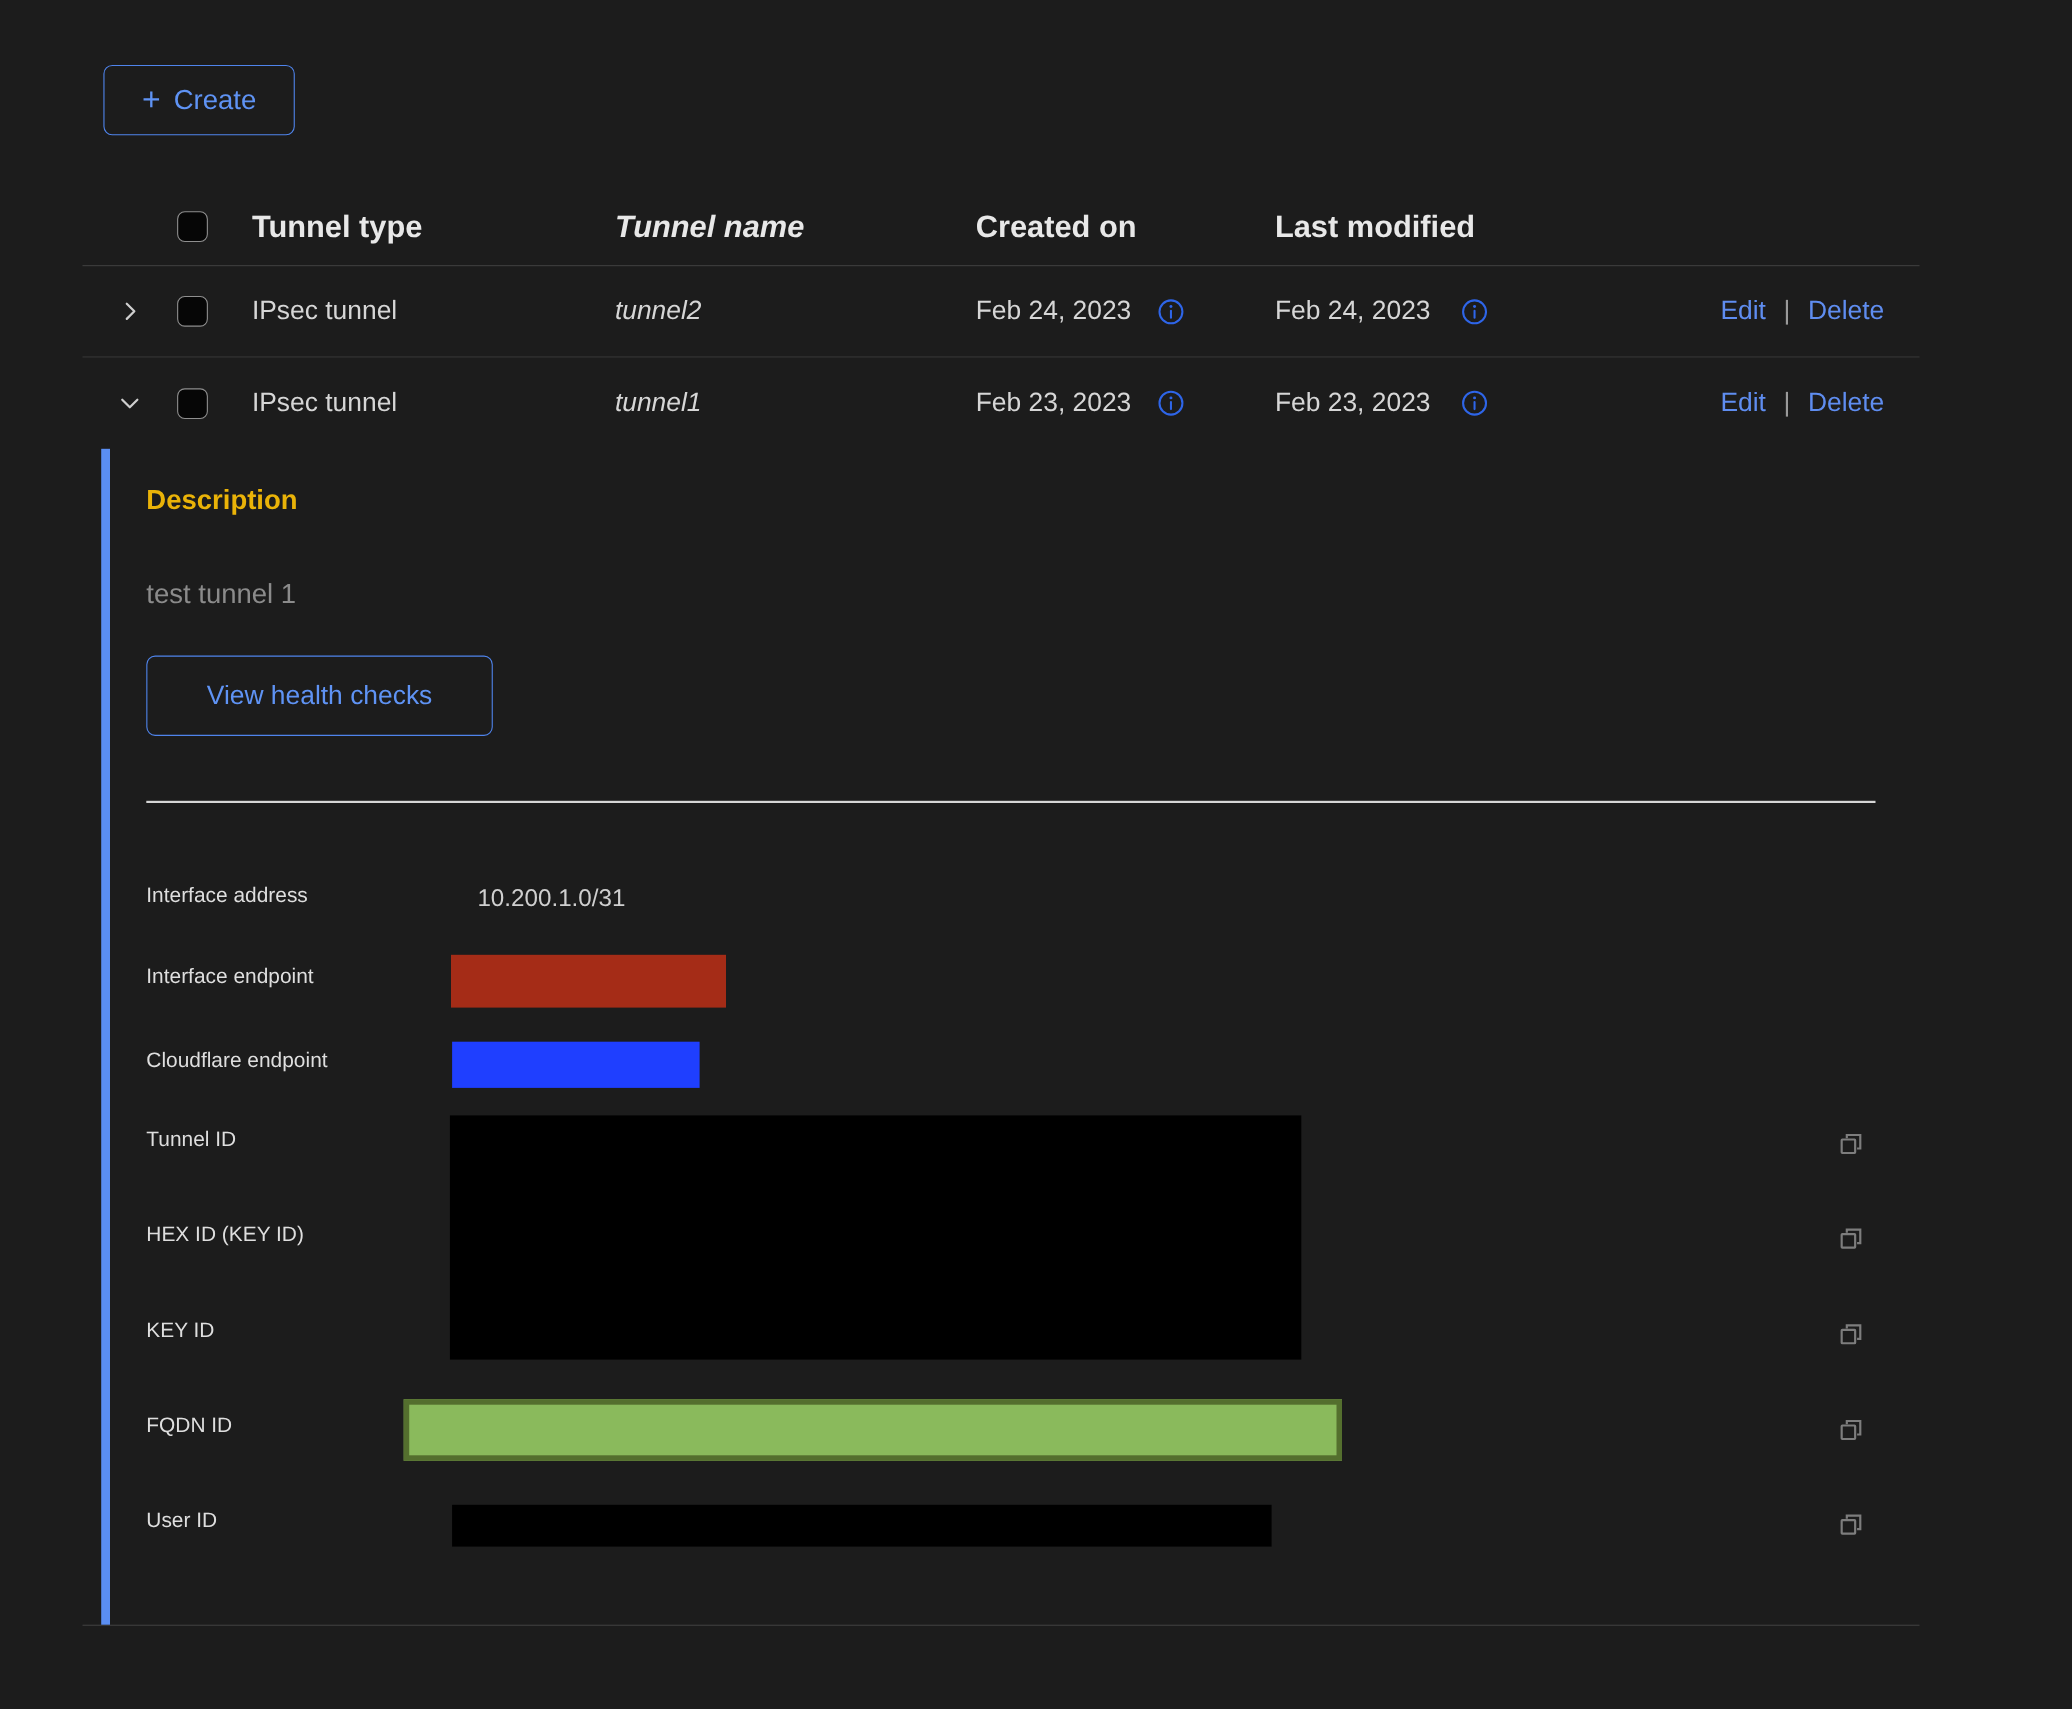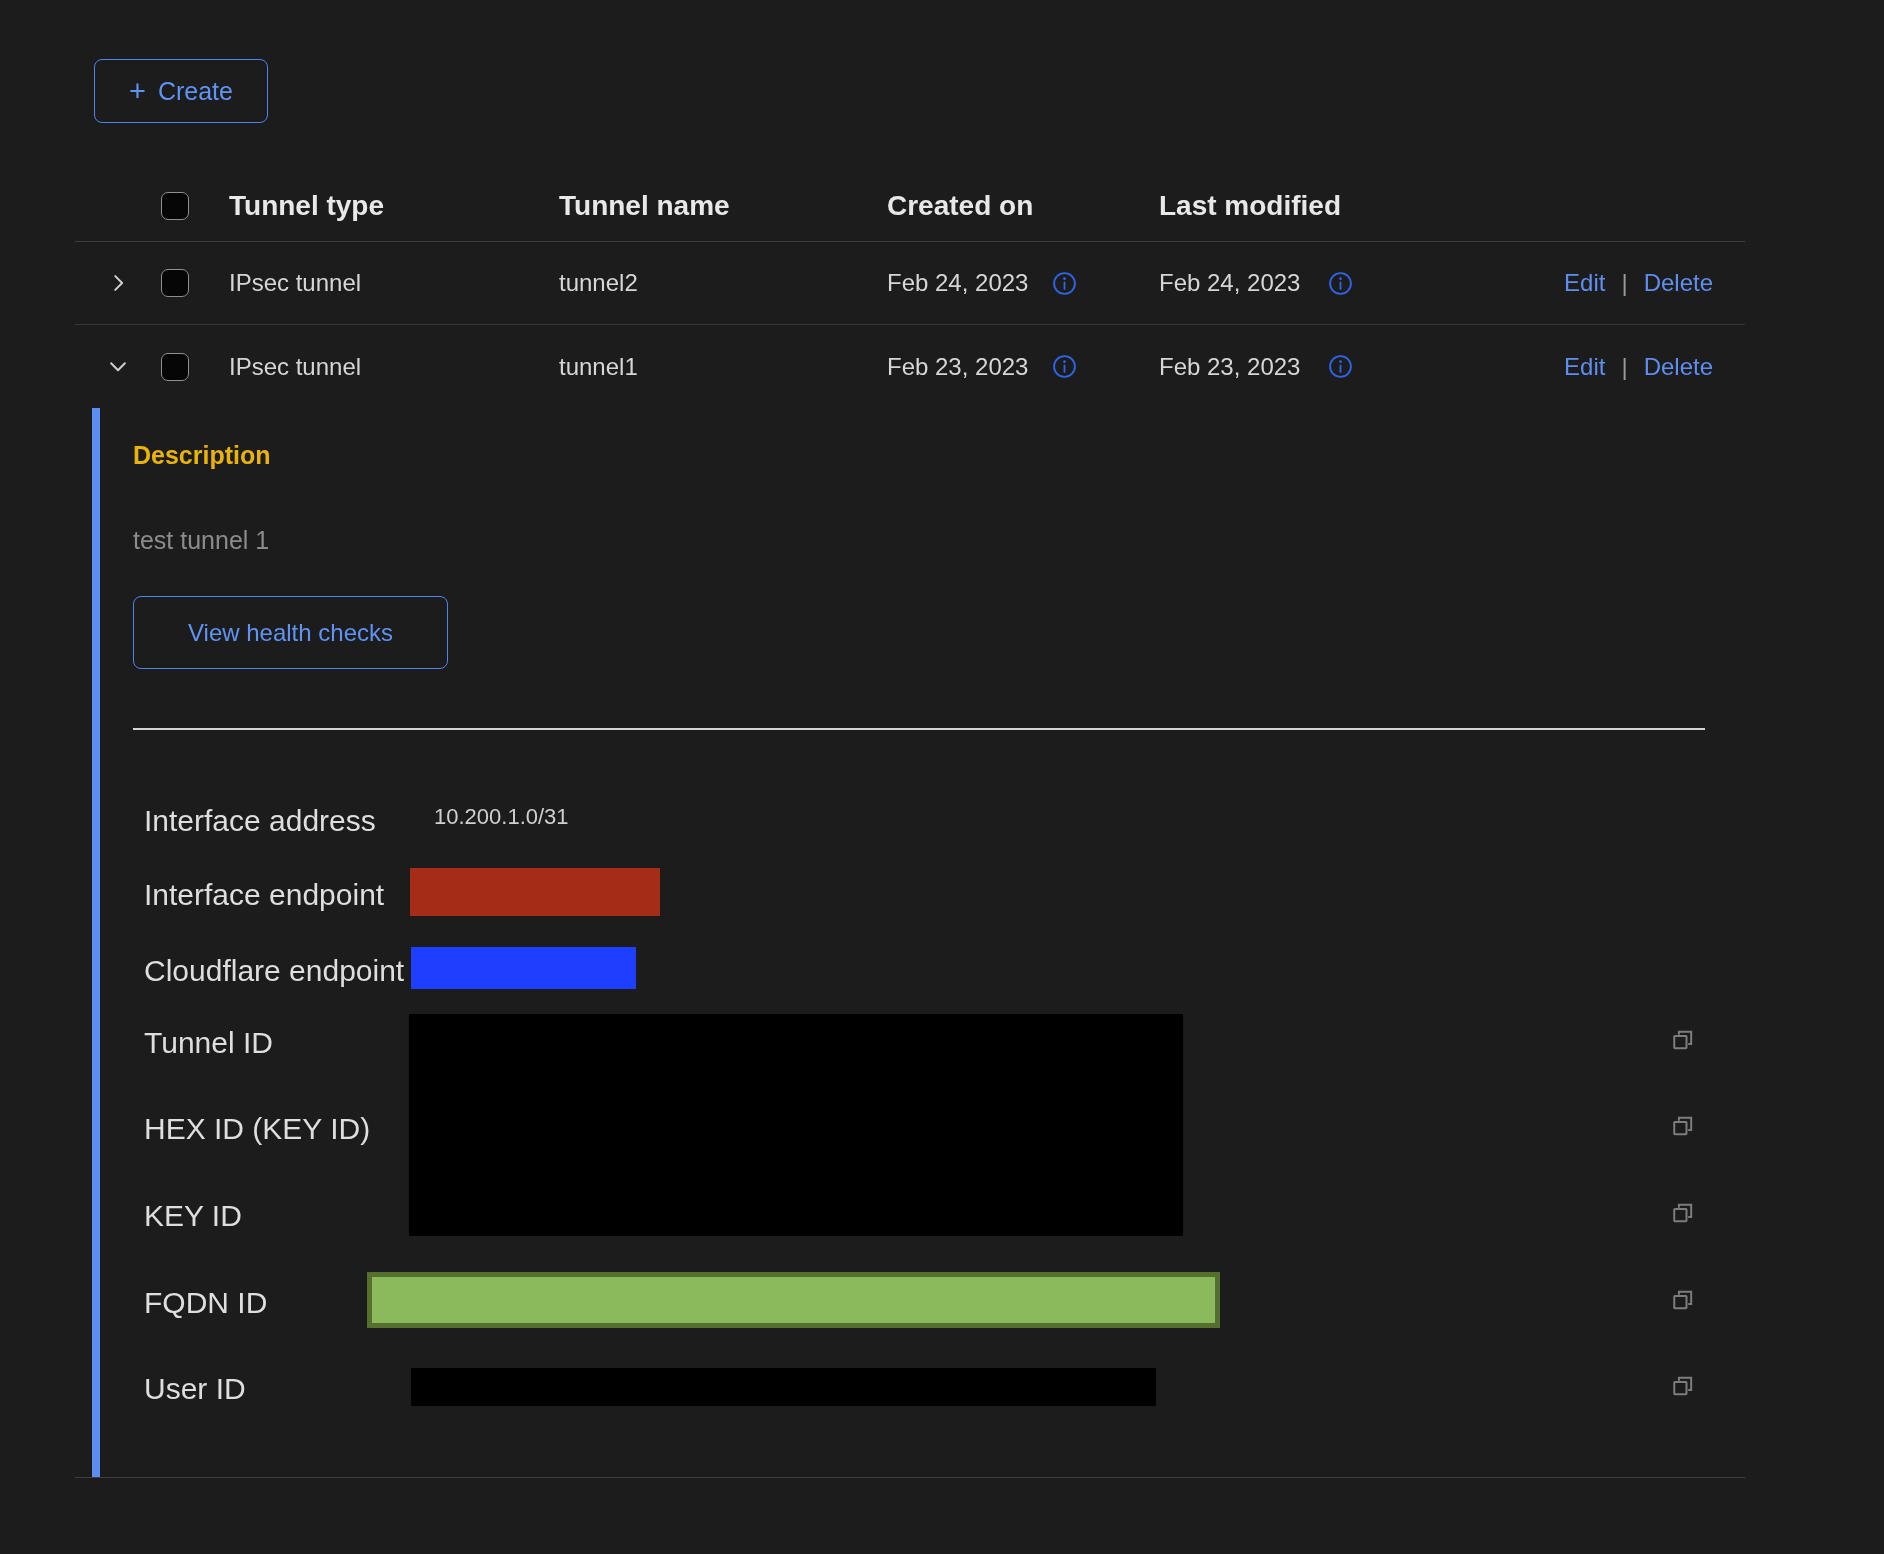--- a/index.html
+++ b/index.html
@@ -28,21 +28,21 @@
     position:absolute; left:75px; top:170px; width:1670px;
     border-bottom:1px solid #3f3f3f;
   }
   .t-row { display:flex; align-items:center; }
   .t-head { height:72px; border-bottom:1px solid #3f3f3f; font-weight:700; color:#e8e8e8; font-size:28px; }
   .t-body { height:83px; border-bottom:1px solid #353535; font-size:24px; color:#d6d6d6; }
   .t-body.expanded-row { border-bottom:none; }
   .col-chevron { width:86px; display:flex; justify-content:center; }
   .col-check { width:68px; }
   .col-type { width:330px; }
-  .col-name { width:328px; }
+  .col-name { width:328px;font-style:italic; }
   .col-created { width:272px; display:flex; align-items:center; gap:24px; }
   .col-modified { width:330px; display:flex; align-items:center; gap:28px; }
   .col-actions { flex:1; display:flex; justify-content:flex-end; align-items:center; gap:16px; padding-right:32px; }
 
   .checkbox {
     width:28px; height:28px; border-radius:7px;
     border:1.5px solid #8f8f8f; background:#060606; cursor:pointer;
   }
   .chevron svg { display:block; }
   .info-icon { display:inline-flex; cursor:pointer; }
@@ -61,21 +61,21 @@
   .desc-label { left:33px; top:33px; font-size:25px; font-weight:700; color:#eab308; }
   .desc-value { left:33px; top:118px; font-size:25px; color:#8b8b8b; }
   .health-btn {
     left:33px; top:188px; width:315px; height:73px;
     display:flex; align-items:center; justify-content:center;
     background:transparent; border:1.5px solid #4f84ec; border-radius:8px;
     color:#5f93f4; font-size:24px; font-family:inherit; cursor:pointer;
   }
   .divider { left:33px; top:320px; width:1572px; height:2px; background:#d6d6d6; }
 
-  .detail-label { font-size:30px; color:#dedede; white-space:nowrap;margin-left:11px; }
+  .detail-label { font-size:19px; color:#dedede; white-space:nowrap; }
   .lbl-interface { left:33px; top:396px; }
   .val-interface { left:334px; top:396px; font-size:22px; color:#cfcfcf; }
   .lbl-customer  { left:33px; top:470px; }
   .bar-red  { left:310px; top:460px; width:250px; height:48px; }
   .lbl-cloudflare{ left:33px; top:546px; }
   .bar-blue { left:311px; top:539px; width:225px; height:42px; }
 
   .lbl-tunnelid { left:33px; top:618px; }
   .lbl-hexid    { left:33px; top:704px; }
   .lbl-keyid    { left:33px; top:791px; }

